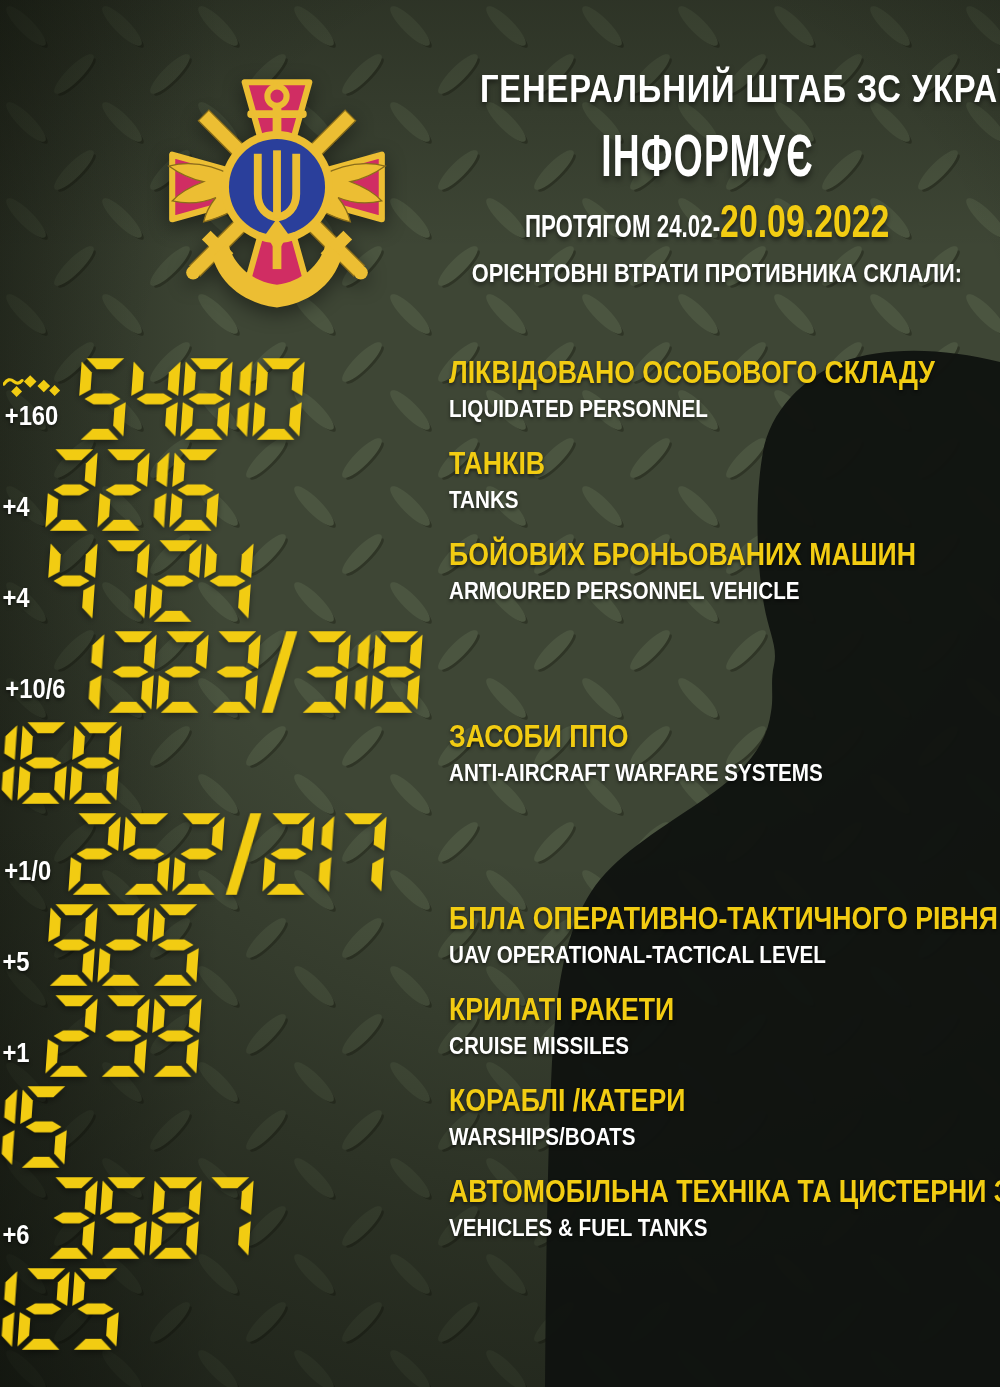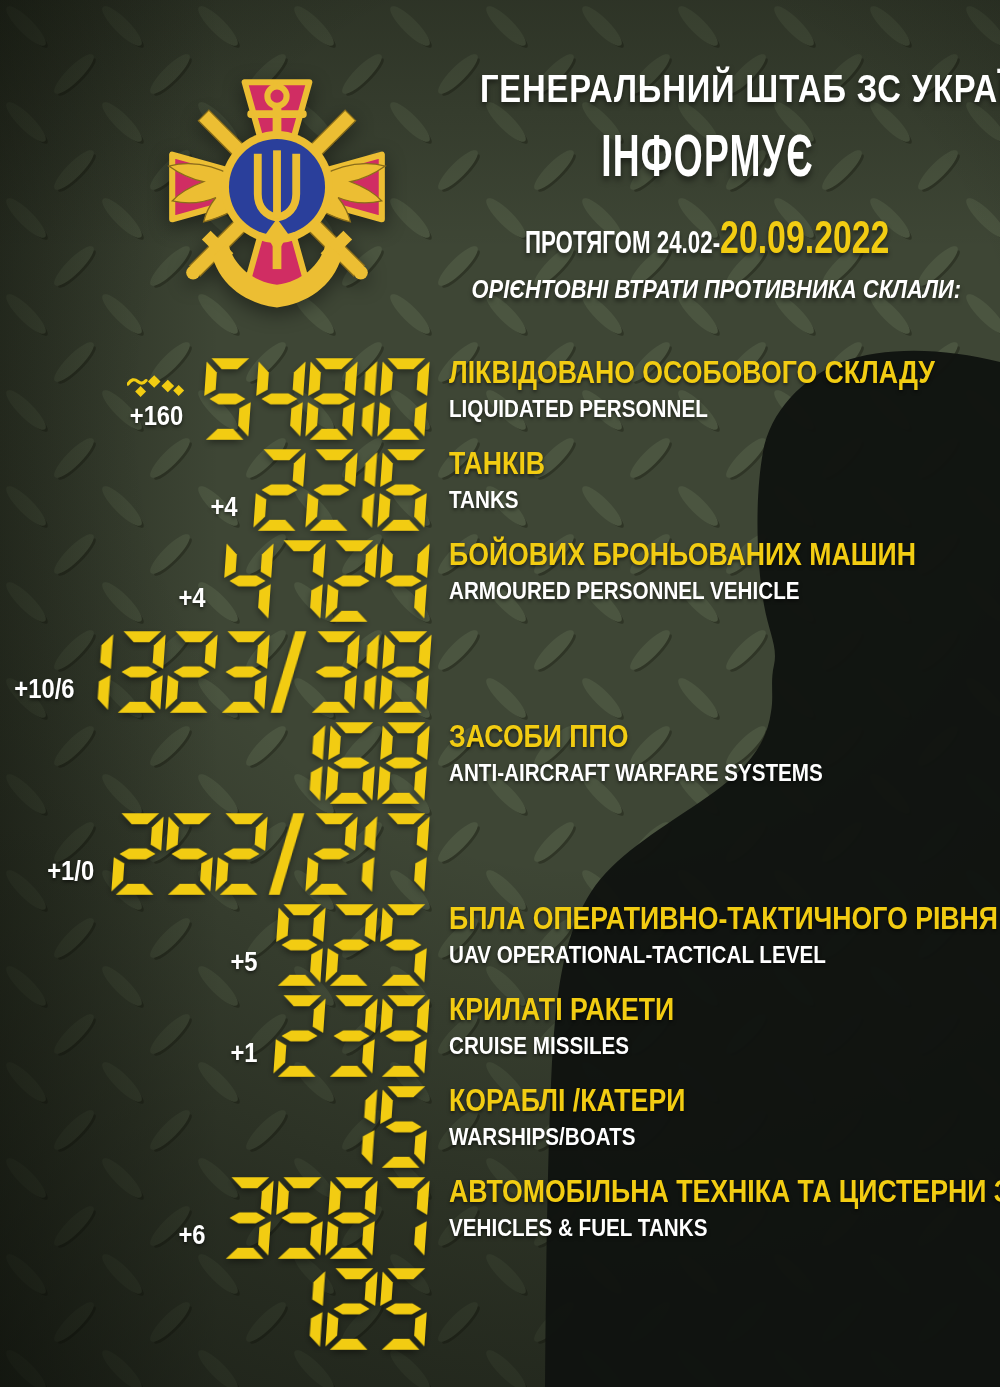--- a/index.html
+++ b/index.html
@@ -21,30 +21,30 @@
     filter:drop-shadow(0 6px 10px rgba(0,0,0,.45));}
   .header-text{position:absolute;left:425px;top:70px;width:565px;text-align:center;color:#fff;}
   .cond{display:inline-block;transform:scaleX(.84);transform-origin:center;white-space:nowrap;}
   .cond-xl{display:inline-block;transform:scaleX(.62);transform-origin:center;white-space:nowrap;}
   .cond-m{display:inline-block;transform:scaleX(.72);transform-origin:center;white-space:nowrap;}
   .cond-l{display:inline-block;transform:scaleX(.86);transform-origin:left center;white-space:nowrap;}
   .header-title{font-size:39px;font-weight:bold;line-height:.95;letter-spacing:1px;
     text-shadow:0 3px 6px rgba(0,0,0,.5);}
   .header-sub{font-size:60px;font-weight:bold;margin-top:22px;line-height:.9;letter-spacing:2px;
     text-shadow:0 4px 8px rgba(0,0,0,.5);}
-  .date-line{margin-top:30px;line-height:1;text-shadow:0 3px 5px rgba(0,0,0,.5);}
+  .date-line{margin-top:14px;line-height:1;text-shadow:0 3px 5px rgba(0,0,0,.5);}
   .date-prefix{font-size:31px;font-weight:bold;color:#fff;}
   .date-value{font-size:47px;font-weight:bold;color:#f2cc12;}
   .tagline{margin-top:16px;font-size:26px;font-weight:bold;line-height:1;
-    text-shadow:0 3px 5px rgba(0,0,0,.5);font-style:italic;}
+    text-shadow:0 3px 5px rgba(0,0,0,.5);}
   
   #stats-list{position:absolute;left:0;top:354px;width:1000px;}
   .stat-row{display:flex;align-items:flex-start;height:91px;}
-  .num-col{flex:0 0 434px;display:flex;justify-content:flex-end;align-items:flex-start;
-    padding-right:7px;box-sizing:border-box;padding-left:9px;}
+  .num-col{flex:0 0 434px;display:flex;justify-content:flex-start;align-items:flex-start;
+    padding-right:7px;box-sizing:border-box;}
   .delta-stack{align-self:flex-end;margin:0 16px 10px 0;display:flex;flex-direction:column;
     align-items:center;gap:3px;}
   .delta{font-size:28px;font-weight:bold;color:#fff;display:inline-block;
     transform:scaleX(.85);line-height:1;text-shadow:0 2px 4px rgba(0,0,0,.55);}
   .seg-number{display:flex;gap:5px;margin-top:4px;transform:skewX(-4deg);
     filter:drop-shadow(0 3px 3px rgba(0,0,0,.4));}
   .seg-digit{height:82px;display:block;}
   .labels{margin-left:15px;padding-top:3px;}
   .label-ua{font-size:31px;font-weight:bold;color:#f2cc12;line-height:1.05;
     text-shadow:0 2px 4px rgba(0,0,0,.55);}

